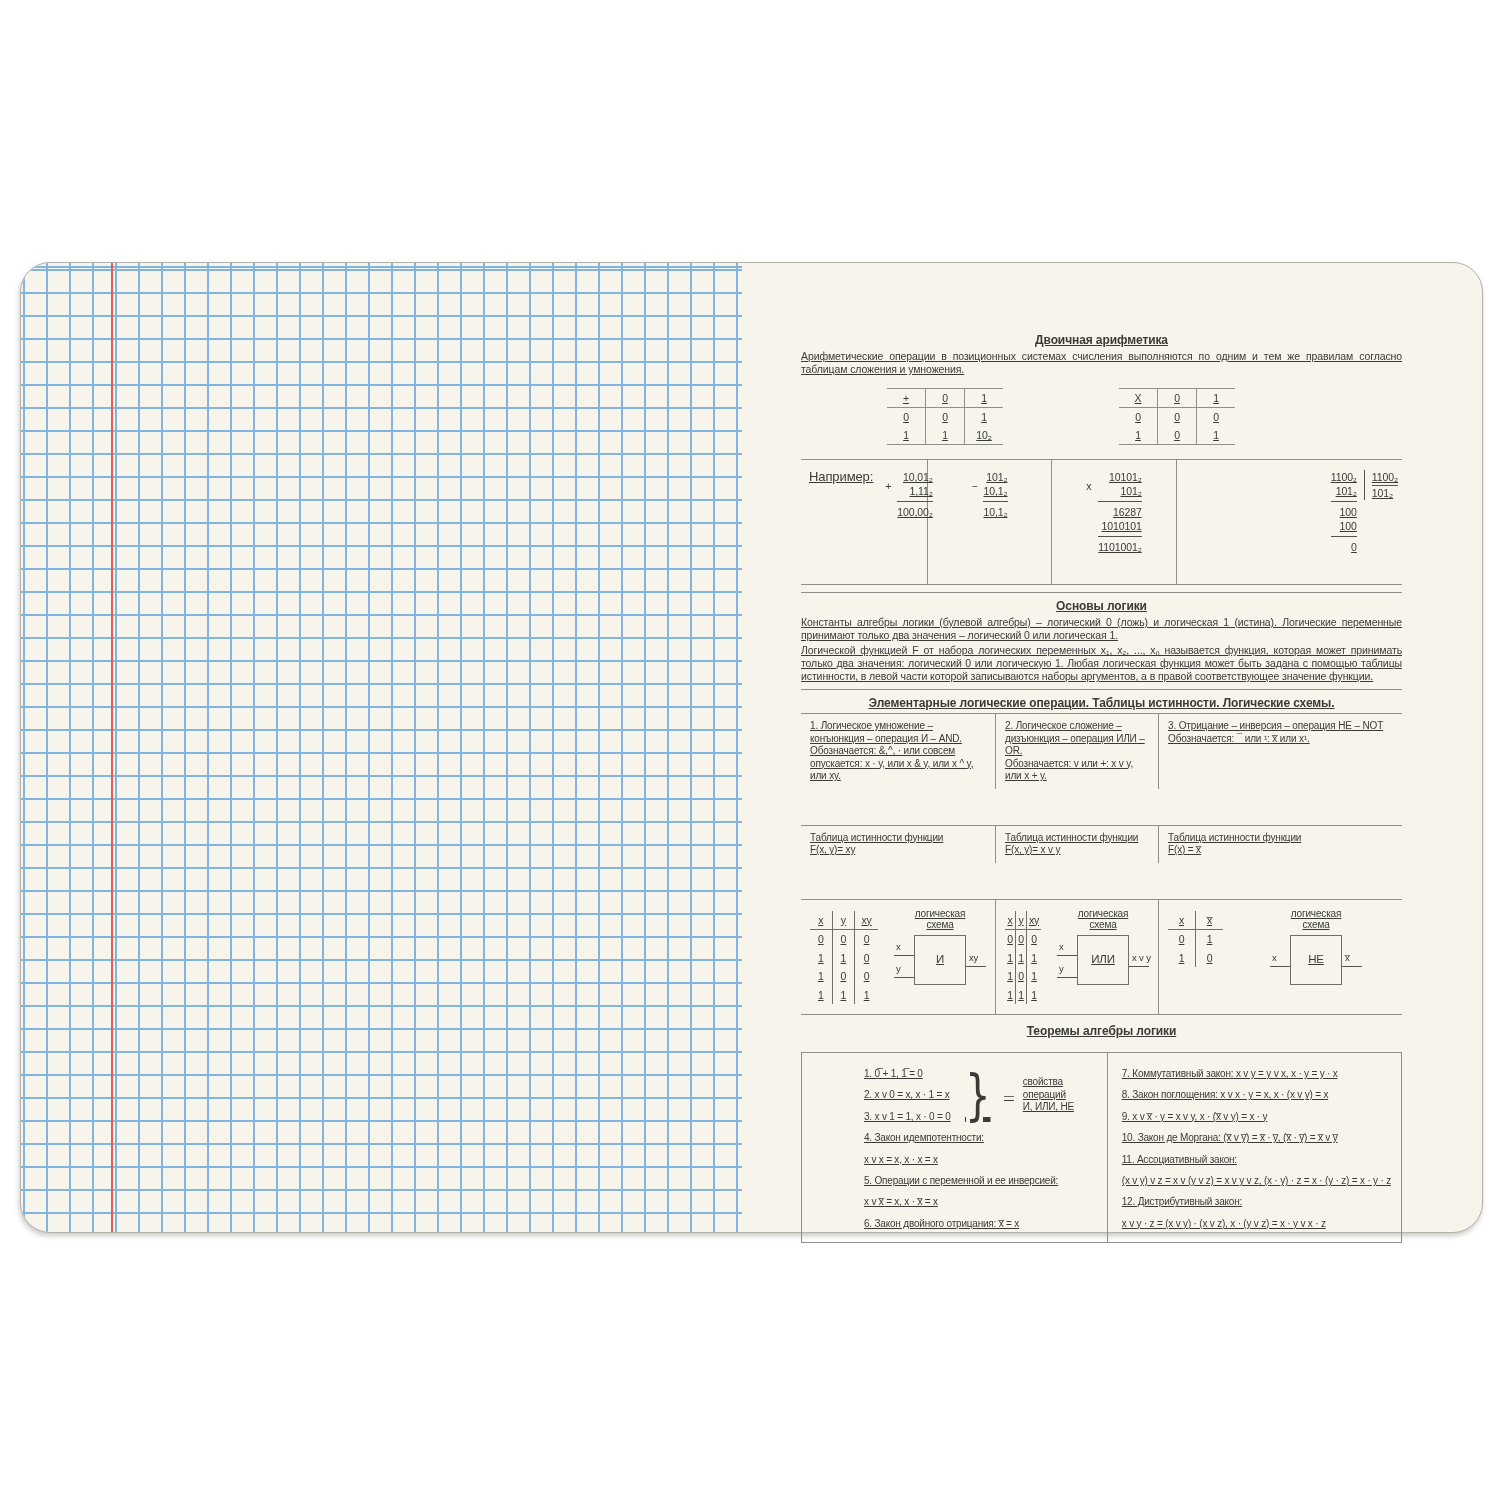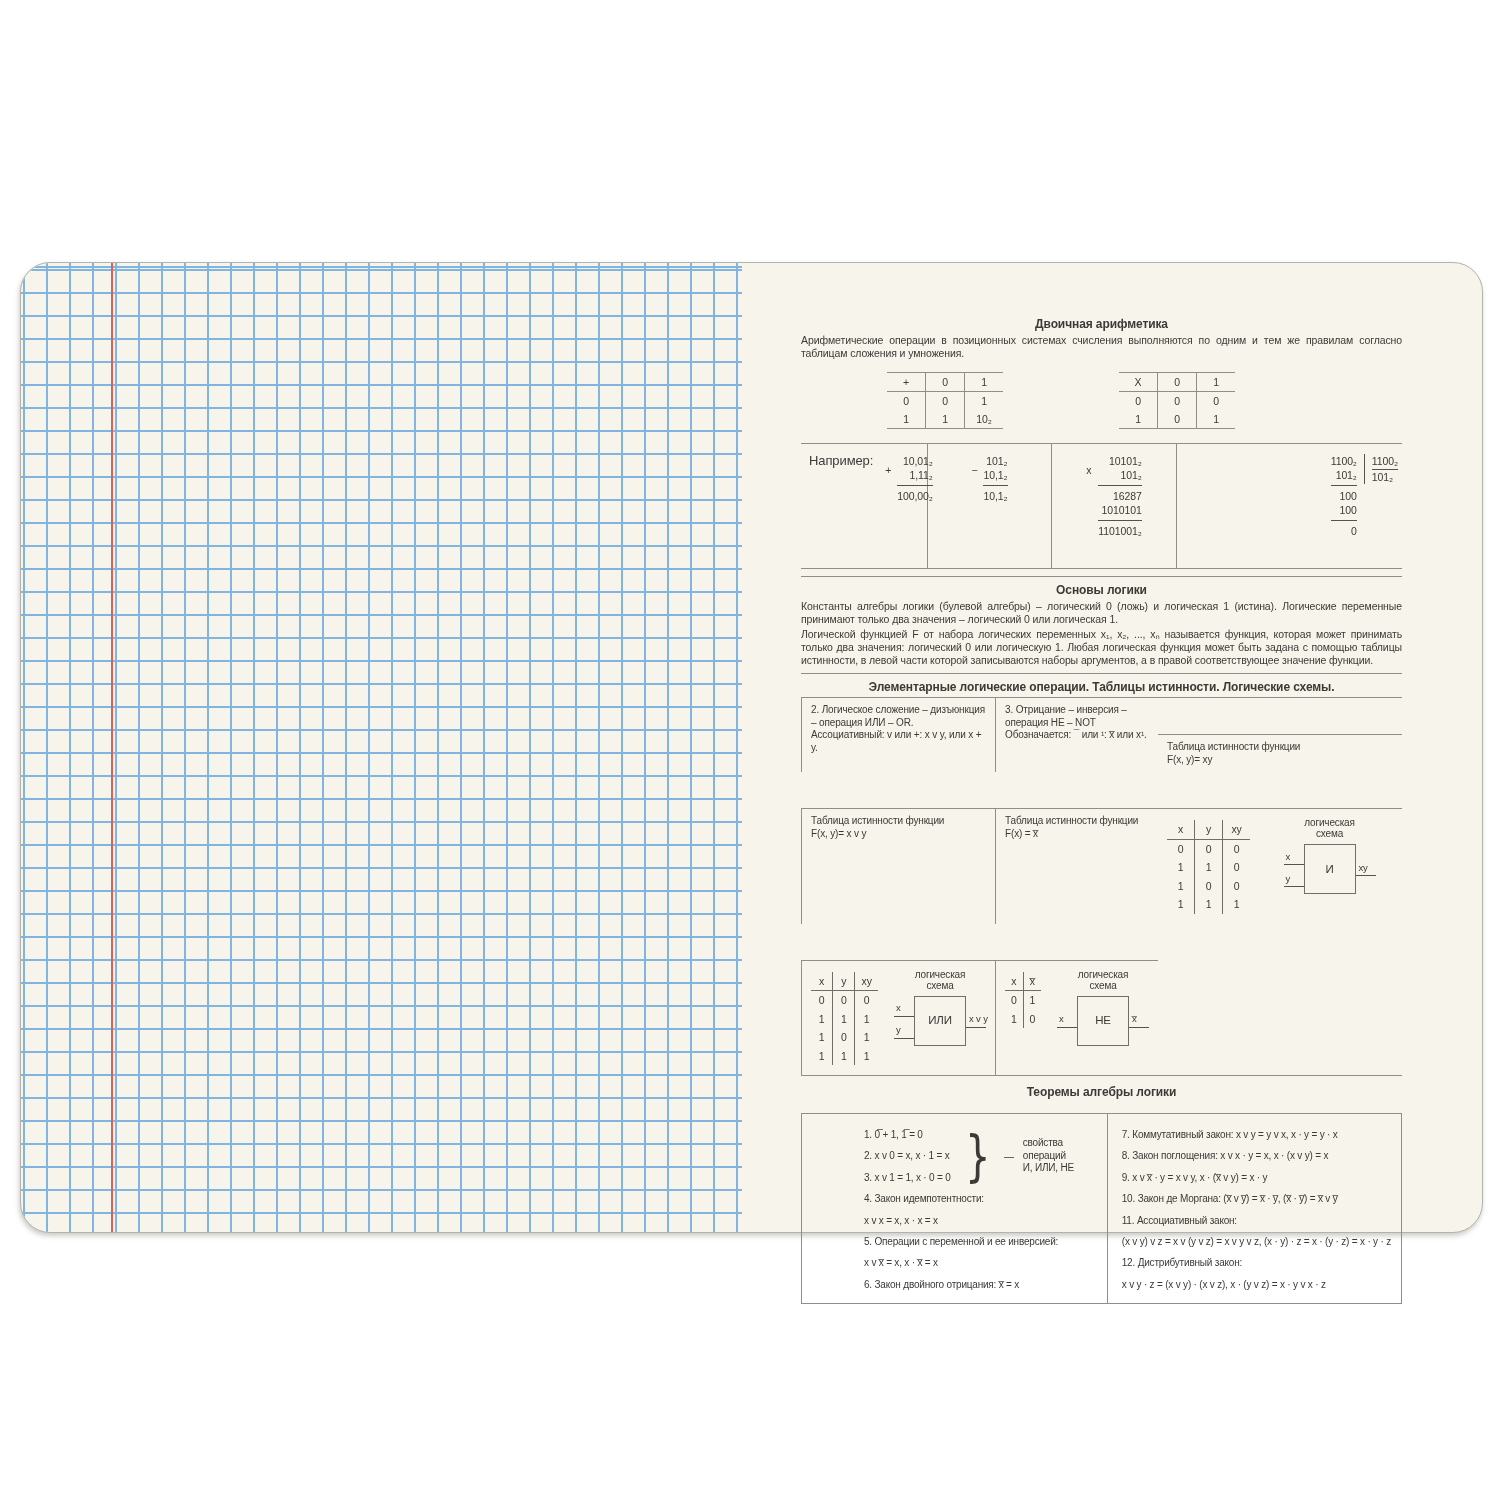--- a/index.html
+++ b/index.html
@@ -8,21 +8,21 @@
   .spread{position:absolute;left:20px;top:262px;width:1461px;height:969px;background:#f7f4eb;
           border:1.5px solid #b3b2ab;border-radius:30px;box-shadow:-1px 3px 5px rgba(110,108,100,.35);}
   
   .gridpage{position:absolute;left:0;top:0;bottom:0;width:721px;border-radius:29px 0 0 29px;overflow:hidden;
     background-image:
       repeating-linear-gradient(to right,#82b4e0 0 1.7px,transparent 1.7px 23px),
       repeating-linear-gradient(to bottom,#82b4e0 0 1.7px,transparent 1.7px 23px);
     background-position:2px 6px;}
   .redline{position:absolute;left:90px;top:0;bottom:0;width:2px;background:#e05e5a;}
   
-  .content{position:absolute;left:780px;top:48px;width:601px;font-size:10.5px;line-height:13px;letter-spacing:-0.1px;}
+  .content{position:absolute;left:780px;top:64px;width:601px;font-size:10.5px;line-height:13px;letter-spacing:-0.1px;text-decoration:underline;}
   .sec-title{text-align:center;font-weight:bold;font-size:12px;line-height:14px;margin:6px 0 3px;}
   .jp{text-align:justify;margin:0 0 2px;}
   .rule{border-top:1.5px solid #8f8f89;height:0;}
   
   .mini-row{display:flex;padding-left:86px;gap:116px;margin:12px 0 14px;}
   table.mini{border-collapse:collapse;border-top:1.5px solid #8f8f89;border-bottom:1.5px solid #8f8f89;}
   table.mini td{width:36px;height:16px;text-align:center;font-size:10.5px;}
   table.mini tr:first-child td{border-bottom:1.5px solid #8f8f89;}
   table.mini td + td{border-left:1.5px solid #8f8f89;}
   
@@ -182,23 +182,27 @@
     <div class="rule"></div>
     <div class="sec-title">Основы логики</div>
     <p class="jp">Константы алгебры логики (булевой алгебры) – логический 0 (ложь) и логическая 1 (истина). Логические переменные принимают только два значения – логический 0 или логическая 1.</p>
     <p class="jp">Логической функцией F от набора логических переменных x₁, x₂, ..., xₙ называется функция, которая может принимать только два значения: логический 0 или логическую 1. Любая логическая функция может быть задана с помощью таблицы истинности, в левой части которой записываются наборы аргументов, а в правой соответствующее значение функции.</p>
     <div class="rule" style="margin-top:6px"></div>
 
     <div class="sec-title">Элементарные логические операции. Таблицы истинности. Логические схемы.</div>
 
     <div class="ops">
 
+      <div class="cell">
+        <div>1. Логическое умножение – конъюнкция – операция И – AND.</div>
+        <div>Обозначается: &amp;,^, · или совсем опускается: x · y, или x &amp; y, или x ^ y, или xy.</div>
+      </div>
       <div class="cell cb">
         <div>2. Логическое сложение – дизъюнкция – операция ИЛИ – OR.</div>
-        <div>Ассоциативный: v или +: x v y, или x + y.</div>
+        <div>Обозначается: v или +: x v y, или x + y.</div>
       </div>
       <div class="cell cb">
         <div>3. Отрицание – инверсия – операция НЕ – NOT</div>
         <div>Обозначается: ¯ или ¹: x̅ или x¹.</div>
       </div>
 
       <div class="cell rt">
         <div>Таблица истинности функции</div>
         <div>F(x, y)= xy</div>
       </div>

